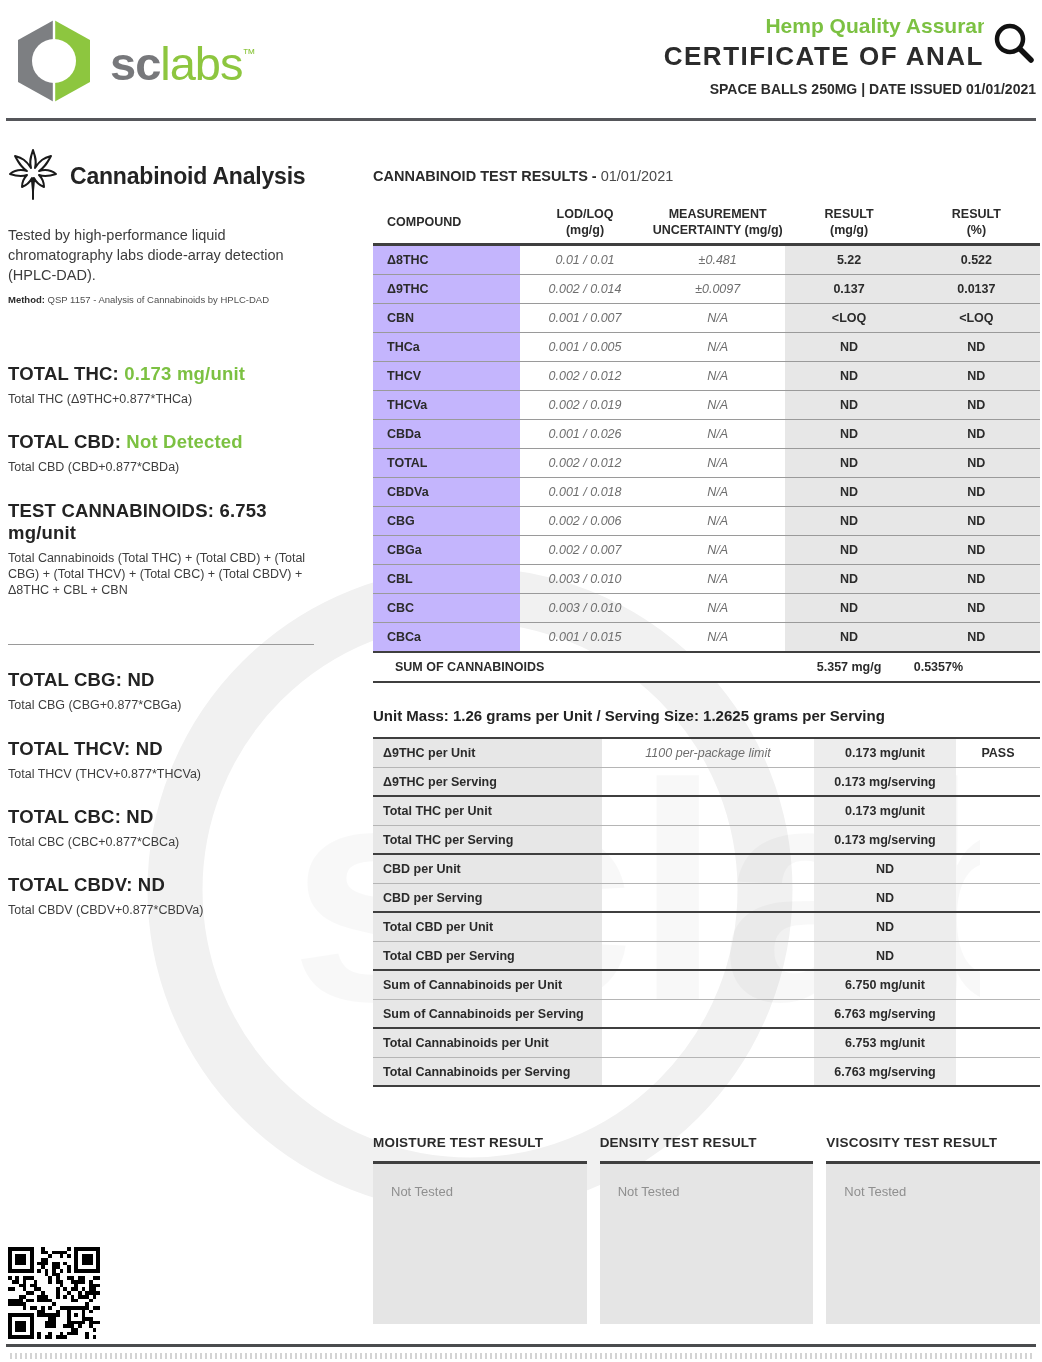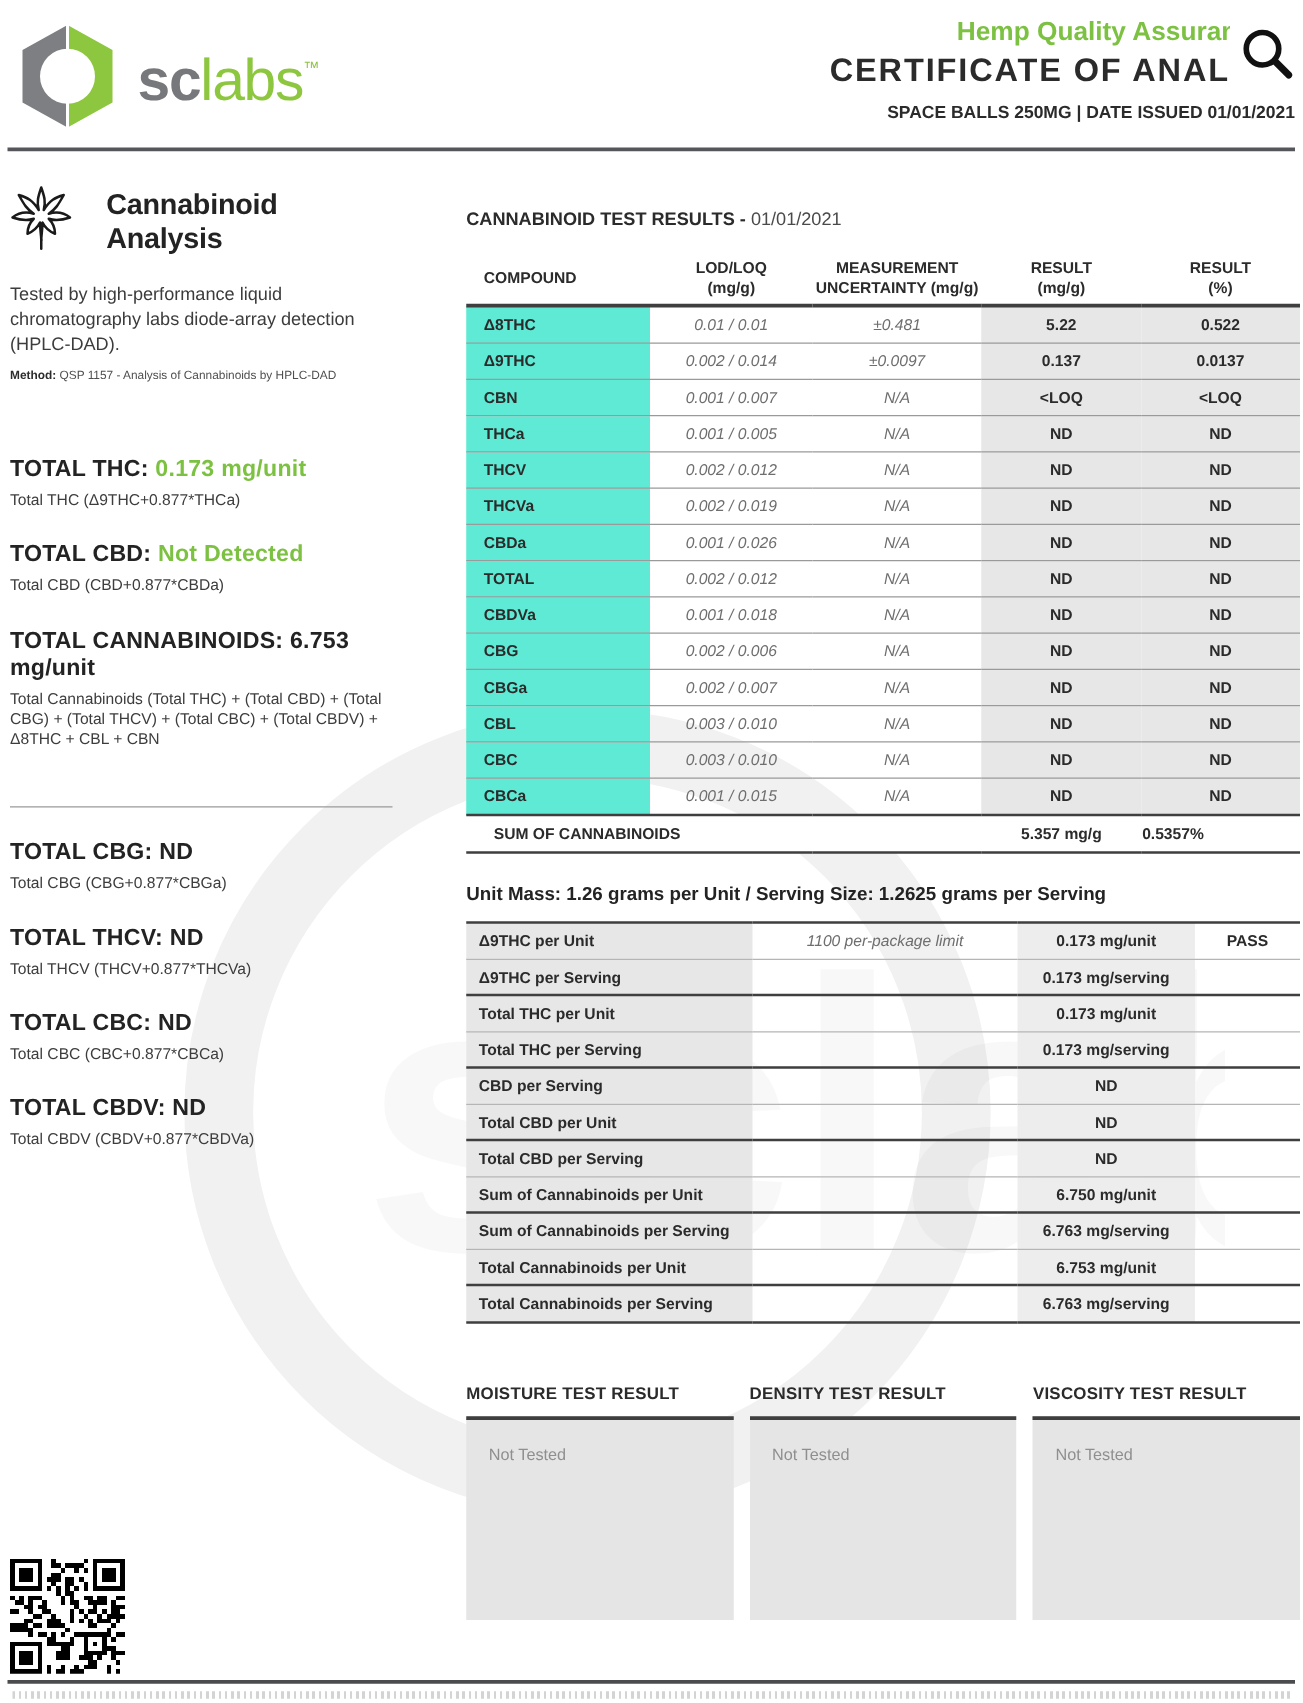--- a/index.html
+++ b/index.html
@@ -19,21 +19,21 @@
   .logo-tm{color:#8dc63f;font-size:13px;vertical-align:22px;font-weight:400;}
   .header-right{position:absolute;top:14px;right:4px;text-align:right;z-index:2;}
   .hr-green{color:#7cc142;font-size:21px;font-weight:700;white-space:nowrap;margin-right:-4px;}
   .hr-cert{color:#2b2b2b;font-size:26px;font-weight:700;letter-spacing:1.5px;white-space:nowrap;margin-right:54px;margin-top:3px;}
   .hr-sub{font-size:14px;font-weight:700;color:#2b2b2b;white-space:nowrap;margin-top:9px;margin-right:2px;}
   .magnifier{position:absolute;top:16px;right:0;width:58px;height:54px;z-index:3;
     background:#fff;display:flex;align-items:center;justify-content:center;cursor:pointer;}
   .top-rule{position:absolute;top:118px;left:6px;right:6px;height:3px;background:#55565a;}
   
   .left-col{position:absolute;left:8px;top:147px;width:312px;z-index:1;}
-  .section-head{display:flex;align-items:center;gap:27px;}
+  .section-head{display:flex;align-items:center;gap:12px;}
   .section-title{font-size:23px;font-weight:700;color:#232323;letter-spacing:-0.2px;}
   .desc{margin-top:20px;font-size:14.5px;line-height:1.38;color:#3c3c3c;}
   .method{margin-top:9px;font-size:9.5px;color:#4f4f4f;}
   .method b{color:#2b2b2b;}
   .total{margin-top:24px;}
   .total.first{margin-top:58px;}
   .total-label{font-size:18.5px;font-weight:700;color:#232323;letter-spacing:0.2px;}
   .total-green{color:#7cc142;}
   .total-dark{color:#232323;}
   .formula{margin-top:6px;font-size:12.5px;color:#3d3d3d;line-height:1.3;}
@@ -42,21 +42,21 @@
   .right-col{position:absolute;left:373px;top:160px;width:667px;z-index:1;}
   .results-title{font-size:14.5px;font-weight:700;padding-top:8px;}
   .results-title .date{font-weight:400;color:#4a4a4a;}
   table{border-collapse:collapse;width:100%;font-size:12.5px;}
   table.main{margin-top:18px;}
   table.main th{font-weight:700;line-height:1.25;padding:5px 2px;border-bottom:3px solid #3f3f3f;text-align:center;vertical-align:middle;}
   table.main th.c0{text-align:left;padding-left:14px;width:137px;}
   table.main th.c1{width:133px;} table.main th.c2{width:135px;}
   table.main th.c3{width:131px;} table.main th.c4{width:131px;}
   table.main td{height:26px;border-bottom:1.5px solid #9a9a9a;}
-  td.compound{background:#5eead4;font-weight:700;padding-left:14px;}
+  td.compound{background:#c4b5fd;font-weight:700;padding-left:14px;}
   td.lod,td.unc{font-style:italic;color:#6e6e6e;text-align:center;}
   td.res,td.pct{background:#e7e7e7;font-weight:700;text-align:center;}
   tr.sum td{background:#fff;border-top:2.5px solid #3f3f3f;border-bottom:2.5px solid #3f3f3f;font-weight:700;}
   td.sumlabel{padding-left:22px;}
   .unit-heading{margin-top:24px;font-size:15px;font-weight:700;color:#232323;}
   table.unit{margin-top:13px;border-top:2.5px solid #3f3f3f;border-bottom:2.5px solid #3f3f3f;}
   table.unit td{height:25.5px;}
   table.unit tr:nth-child(odd) td{border-bottom:1px solid #b5b5b5;}
   table.unit tr:nth-child(even) td{border-bottom:2.5px solid #3f3f3f;}
   table.unit tr:last-child td{border-bottom:none;}
@@ -130,21 +130,21 @@
     <div id="totals-primary">
         <div class="total first">
           <div class="total-label"><span>TOTAL THC: </span><span class="total-green">0.173 mg/unit</span></div>
           <div class="formula">Total THC (Δ9THC+0.877*THCa)</div>
         </div>
         <div class="total">
           <div class="total-label"><span>TOTAL CBD: </span><span class="total-green">Not Detected</span></div>
           <div class="formula">Total CBD (CBD+0.877*CBDa)</div>
         </div>
         <div class="total">
-          <div class="total-label"><span>TOTAL CANNABINOIDS: </span><span class="total-dark">6.753 mg/unit</span></div>
+          <div class="total-label"><span>TEST CANNABINOIDS: </span><span class="total-dark">6.753 mg/unit</span></div>
           <div class="formula">Total Cannabinoids (Total THC) + (Total CBD) + (Total CBG) + (Total THCV) + (Total CBC) + (Total CBDV) + Δ8THC + CBL + CBN</div>
         </div>
       </div>
     <hr class="divider">
     <div id="totals-secondary">
         <div class="total">
           <div class="total-label"><span>TOTAL CBG: </span><span class="total-dark">ND</span></div>
           <div class="formula">Total CBG (CBG+0.877*CBGa)</div>
         </div>
         <div class="total">
@@ -317,20 +317,26 @@
           <tr>
             <td class="ulabel">Total THC per Unit</td>
             <td class="ulimit"></td>
             <td class="ures">0.173 mg/unit</td>
             <td class="ustat"></td>
           </tr>
           <tr>
             <td class="ulabel">Total THC per Serving</td>
             <td class="ulimit"></td>
             <td class="ures">0.173 mg/serving</td>
+            <td class="ustat"></td>
+          </tr>
+          <tr>
+            <td class="ulabel">CBD per Unit</td>
+            <td class="ulimit"></td>
+            <td class="ures">ND</td>
             <td class="ustat"></td>
           </tr>
           <tr>
             <td class="ulabel">CBD per Serving</td>
             <td class="ulimit"></td>
             <td class="ures">ND</td>
             <td class="ustat"></td>
           </tr>
           <tr>
             <td class="ulabel">Total CBD per Unit</td>

